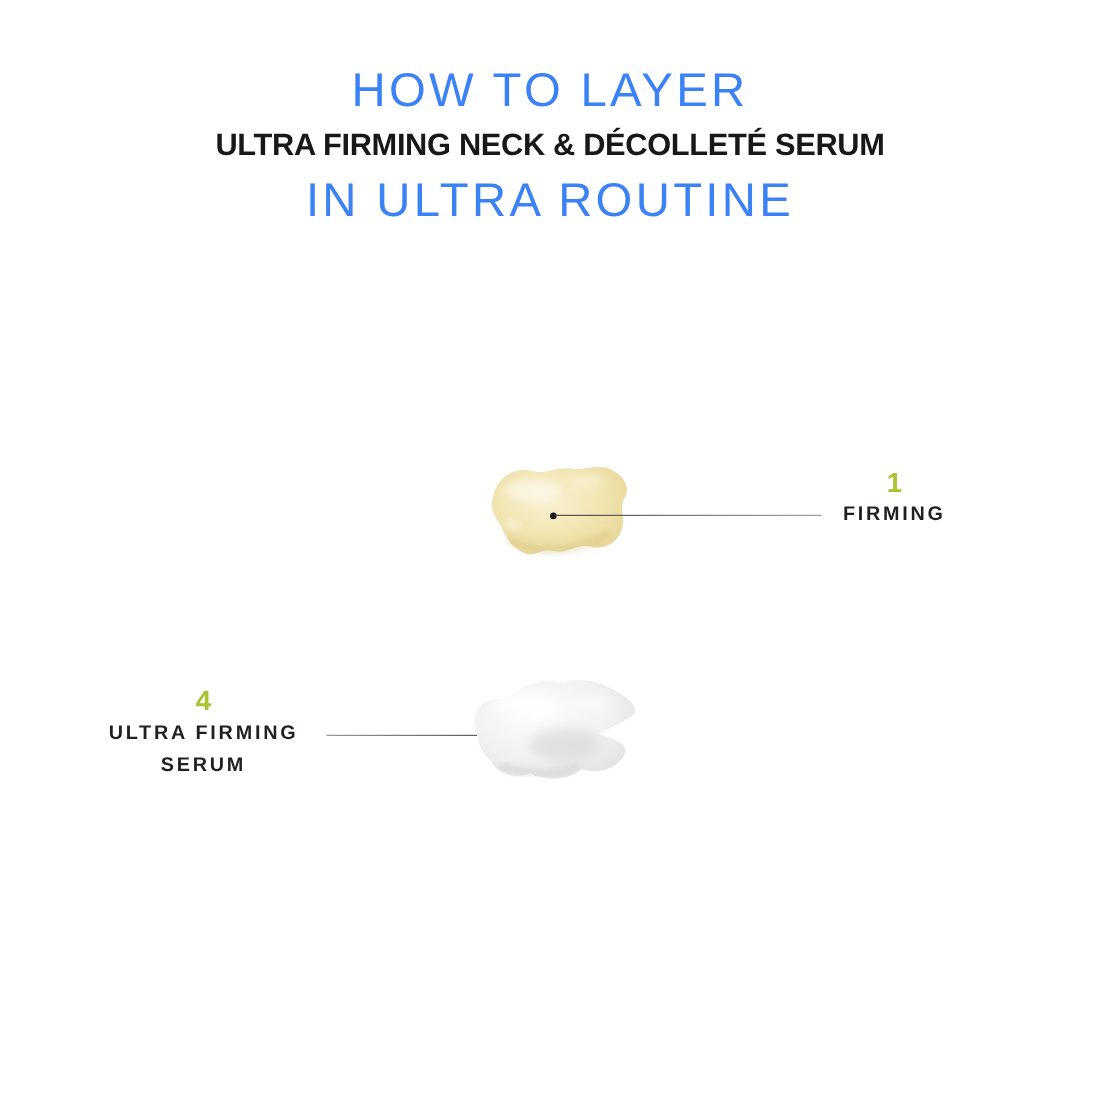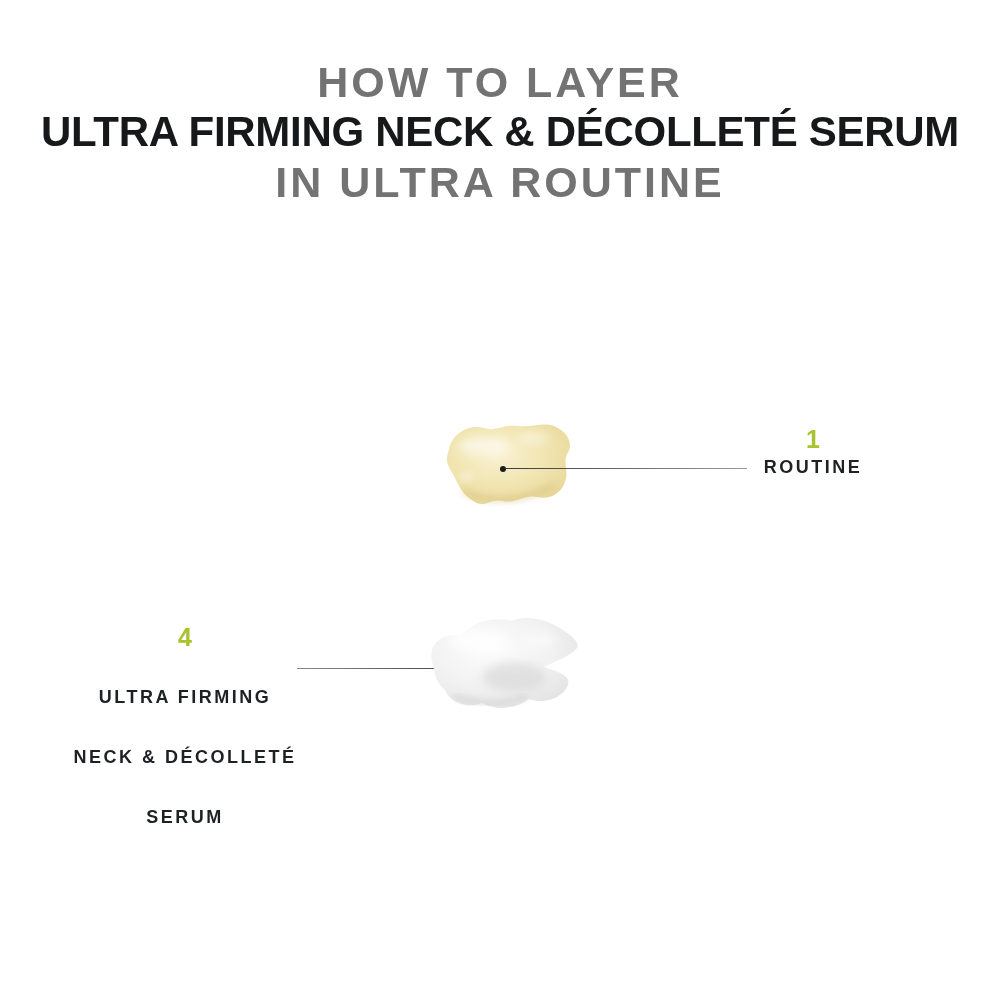--- a/index.html
+++ b/index.html
@@ -12,44 +12,44 @@
     overflow:hidden;
   }
 
   
   .title-block {
     position:absolute; top:57px; left:0; right:0;
     text-align:center;
     color:var(--text-dark,#1e2124);
   }
   .title-light {
-    font-size:43px; font-weight:700;
+    font-size:43px; font-weight:400;
     letter-spacing:3px; line-height:50px;
-    color:#737373;
+    color:#3b82f6;
   }
   .title-bold {
-    font-size:42px; font-weight:700;
+    font-size:28px; font-weight:700;
     letter-spacing:-0.3px; line-height:50px;
     color:#17181a;
   }
 
   
   .step-label { position:absolute; text-align:center; }
   .step-label-1 { left:723px; top:424px; width:180px; }
   .step-label-4 { left:56px;  top:622px; width:258px; }
   .step-number {
     font-size:25px; font-weight:700; line-height:30px;
     color:var(--accent-green,#a8c230);
   }
   .step-line-text {
     font-size:18px; font-weight:600;
     letter-spacing:2.5px; line-height:27px;
     color:var(--text-dark,#1e2124);
   }
-  .step-label-4 .step-line-text { line-height:29px;margin-top:31px; }
+  .step-label-4 .step-line-text { line-height:29px; }
 
   
   .leader-line { position:absolute; height:1px; }
   .leader-line-1 {
     left:505px; top:468px; width:242px;
     background:linear-gradient(to right,#3c3c3c,#9a9a9a);
   }
   .leader-line-4 {
     left:297px; top:668px; width:200px;
     background:linear-gradient(to right,#8a8a8a,#333333);
@@ -99,30 +99,29 @@
       <ellipse cx="48" cy="29" rx="26" ry="9" fill="#ffffff" opacity="0.55" filter="url(#b5)"></ellipse>
       <ellipse cx="98" cy="21" rx="16" ry="6" fill="#ffffff" opacity="0.4" filter="url(#b5)"></ellipse>
       <ellipse cx="30" cy="60" rx="8" ry="4" fill="#ffffff" opacity="0.4" filter="url(#b3)"></ellipse>
     </svg>
 
     <div class="leader-dot leader-dot-1"></div>
     <div class="leader-line leader-line-1"></div>
 
     <div class="step-label step-label-1">
       <div class="step-number">1</div>
-      <div class="step-line-text">ROUTINE</div>
+      <div class="step-line-text">FIRMING</div>
     </div>
   </section>
 
   <section>
 
     <div class="step-label step-label-4">
       <div class="step-number">4</div>
       <div class="step-line-text">ULTRA FIRMING</div>
-      <div class="step-line-text">NECK &amp; DÉCOLLETÉ</div>
       <div class="step-line-text">SERUM</div>
     </div>
 
     <div class="leader-line leader-line-4"></div>
     <div class="leader-dot leader-dot-4"></div>
 
     <svg class="swatch swatch-4" width="166" height="104" viewBox="0 0 166 104">
       <defs>
         <radialGradient id="gw" cx="40%" cy="35%" r="80%">
           <stop offset="0%" stop-color="#fdfdfd"></stop>

